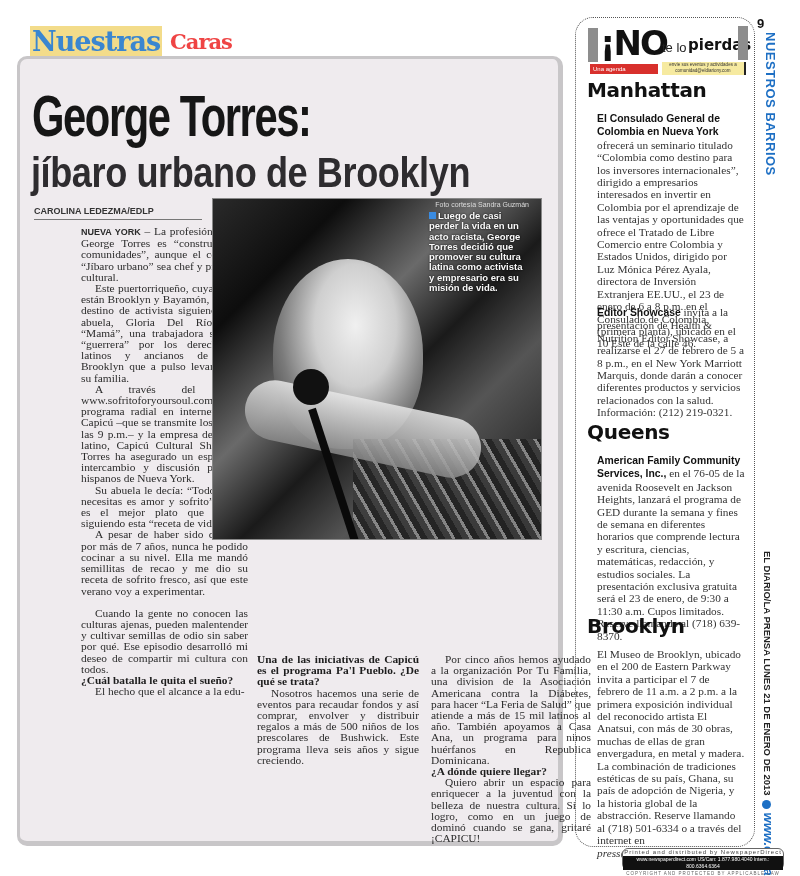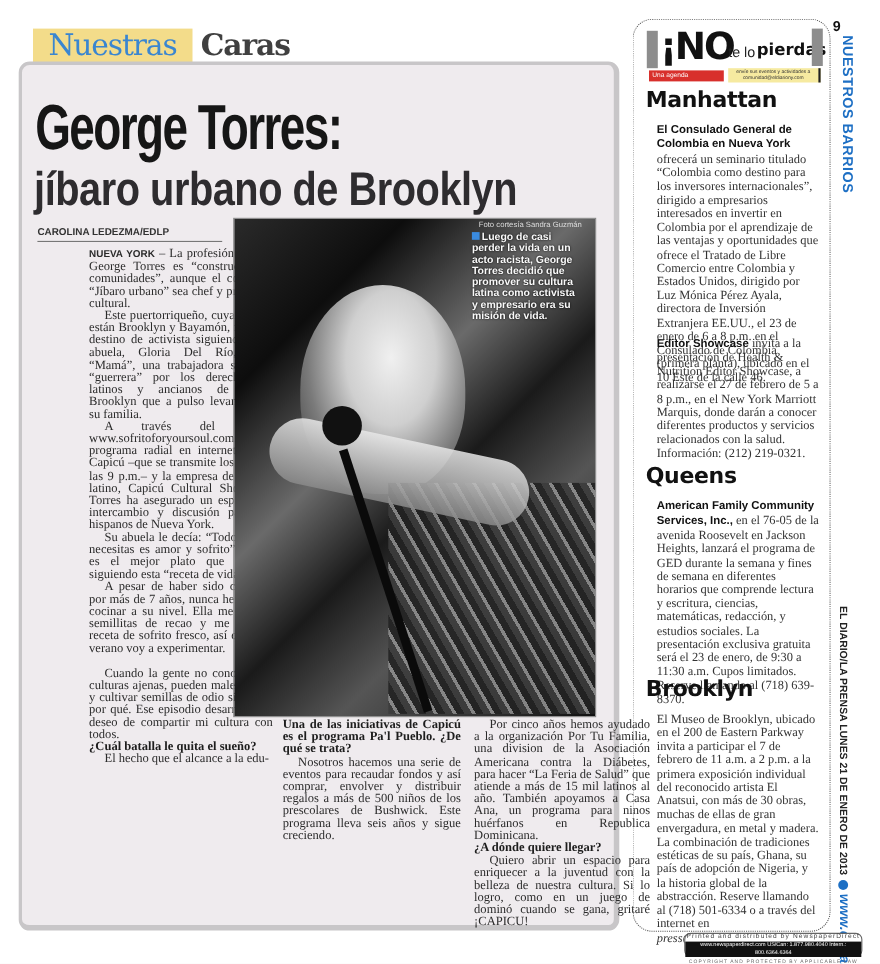--- a/index.html
+++ b/index.html
@@ -1,41 +1,41 @@
 <!DOCTYPE html>
 <html><head>
 <meta charset="utf-8">
 <style>
   * { box-sizing: border-box; margin: 0; padding: 0; }
   html, body { width: 800px; height: 876px; background: #ffffff; overflow: hidden; }
   body { position: relative; font-family: "Liberation Serif", serif; color: #222; }
 
   .section-tag { position: absolute; left: 30px; top: 26px; height: 32px; display: flex; align-items: flex-end; }
-  .section-tag .hl { background: #f3dc8a; padding: 0 14px; font-family: "DejaVu Serif", serif; font-weight: normal; font-size: 27px; color: #3a86d0; letter-spacing: -1px; line-height: 32px; }
-  .section-tag .dark { font-family: "DejaVu Serif", serif; font-weight: bold; font-size: 27px; color: #404040; margin-left: 8px; line-height: 32px; letter-spacing: -1px; }
+  .section-tag .hl { background: #f3dc8a; padding: 0 2px; font-family: "DejaVu Serif", serif; font-weight: bold; font-size: 27px; color: #3a86d0; letter-spacing: -1px; line-height: 32px; }
+  .section-tag .dark { font-family: "DejaVu Serif", serif; font-weight: bold; font-size: 21px; color: #ef4444; margin-left: 8px; line-height: 32px; letter-spacing: -1px; }
 
   .article-panel { position: absolute; left: 17px; top: 56px; width: 546px; height: 790px; background: #efebee; border: 3px solid #c8c6c8; border-radius: 10px; border-right-width: 5px; border-bottom-width: 5px; }
 
   .headline { position: absolute; left: 32px; top: 84px; font-family: "Liberation Sans", sans-serif; font-weight: bold; font-size: 58px; letter-spacing: -2px; transform: scaleX(0.72); transform-origin: left top; color: #161616; line-height: 64px; white-space: nowrap; }
   .subhead { position: absolute; left: 31px; top: 148px; font-family: "Liberation Sans", sans-serif; font-size: 43px; color: #2e2c2f; line-height: 48px; white-space: nowrap; transform: scaleX(0.84); transform-origin: left top; letter-spacing: -0.5px; }
 
   .byline { position: absolute; left: 34px; top: 206px; width: 168px; font-family: "Liberation Sans", sans-serif; font-size: 9px; font-weight: bold; color: #333; border-bottom: 1px solid #777; padding-bottom: 3px; transform-origin: left; }
 
   .col { position: absolute; font-size: 11.4px; line-height: 11.2px; text-align: justify; color: #2b2b2b; margin-left: 47px; }
   .col p { text-indent: 14px; }
   .col p.noind { text-indent: 0; }
   .col .q { font-weight: bold; text-indent: 0; color: #1d1d1d; }
   .col .gap { height: 11px; }
   .dateline { font-family: "Liberation Sans", sans-serif; font-weight: bold; font-size: 9px; }
 
   .col1 { left: 34px; top: 226px; width: 167px; }
   .col2 { left: 210px; top: 654px; width: 162px; }
   .col3 { left: 384px; top: 654px; width: 160px; }
 
-  .photo { position: absolute; left: 212px; top: 198px; width: 330px; height: 454px; background: linear-gradient(135deg, #2a2a2a 0%, #0d0d0d 20%, #6a6a6a 40%, #1a1a1a 55%, #555 70%, #111 100%); border: 1px solid #888; overflow: hidden; }
+  .photo { position: absolute; left: 212px; top: 198px; width: 330px; height: 342px; background: linear-gradient(135deg, #2a2a2a 0%, #0d0d0d 20%, #6a6a6a 40%, #1a1a1a 55%, #555 70%, #111 100%); border: 1px solid #888; overflow: hidden; }
   .photo .head { position: absolute; left: 60px; top: 60px; width: 150px; height: 190px; background: radial-gradient(ellipse at 55% 35%, #f0f0f0 0%, #cfcfcf 35%, #7a7a7a 65%, #333 100%); border-radius: 50% 50% 45% 45%; }
   .photo .mic { position: absolute; left: 80px; top: 170px; width: 36px; height: 36px; background: #111; border-radius: 50%; }
   .photo .arm { position: absolute; left: 30px; top: 200px; width: 240px; height: 60px; background: linear-gradient(180deg, #e8e8e8, #8a8a8a); border-radius: 30px; transform: rotate(12deg); opacity: 0.85; }
   .photo .shirt { position: absolute; left: 140px; top: 240px; width: 200px; height: 210px; background: repeating-linear-gradient(60deg, #3c3c3c 0 6px, #8d8d8d 6px 9px, #222 9px 15px); opacity: 0.9; }
   .photo .stand { position: absolute; left: 95px; top: 210px; width: 8px; height: 250px; background: #0a0a0a; transform: rotate(-18deg); transform-origin: top; }
   .photo-credit { position: absolute; right: 12px; top: 2px; font-family: "Liberation Sans", sans-serif; font-size: 7px; color: #ddd; }
   .caption { position: absolute; right: 12px; top: 12px; width: 100px; font-family: "Liberation Sans", sans-serif; font-weight: bold; font-size: 9.5px; line-height: 10.3px; color: #fafafa; text-shadow: 0 0 2px #000; }
   .caption .sq { display: inline-block; width: 7px; height: 7px; background: #3a8be0; margin-right: 2px; }
 
   .side-box { position: absolute; left: 575px; top: 17px; width: 180px; height: 830px; border: 1px dotted #555; border-radius: 18px; }

